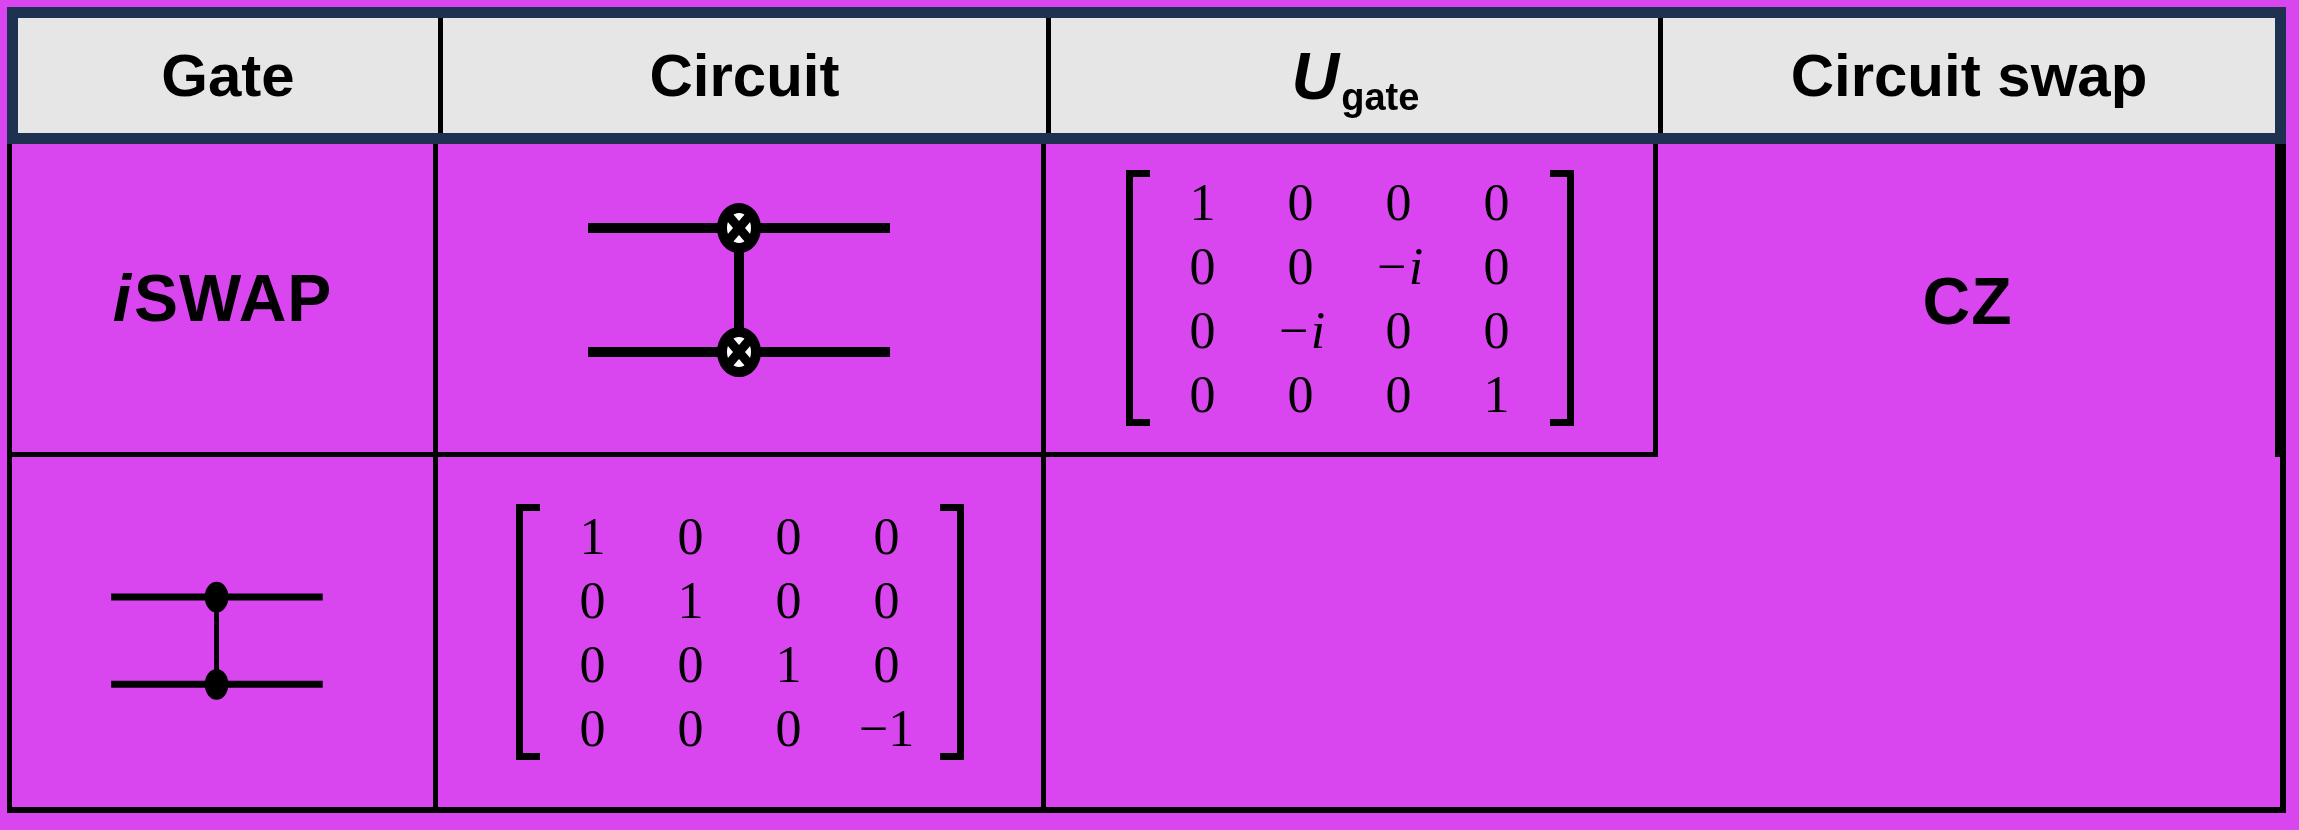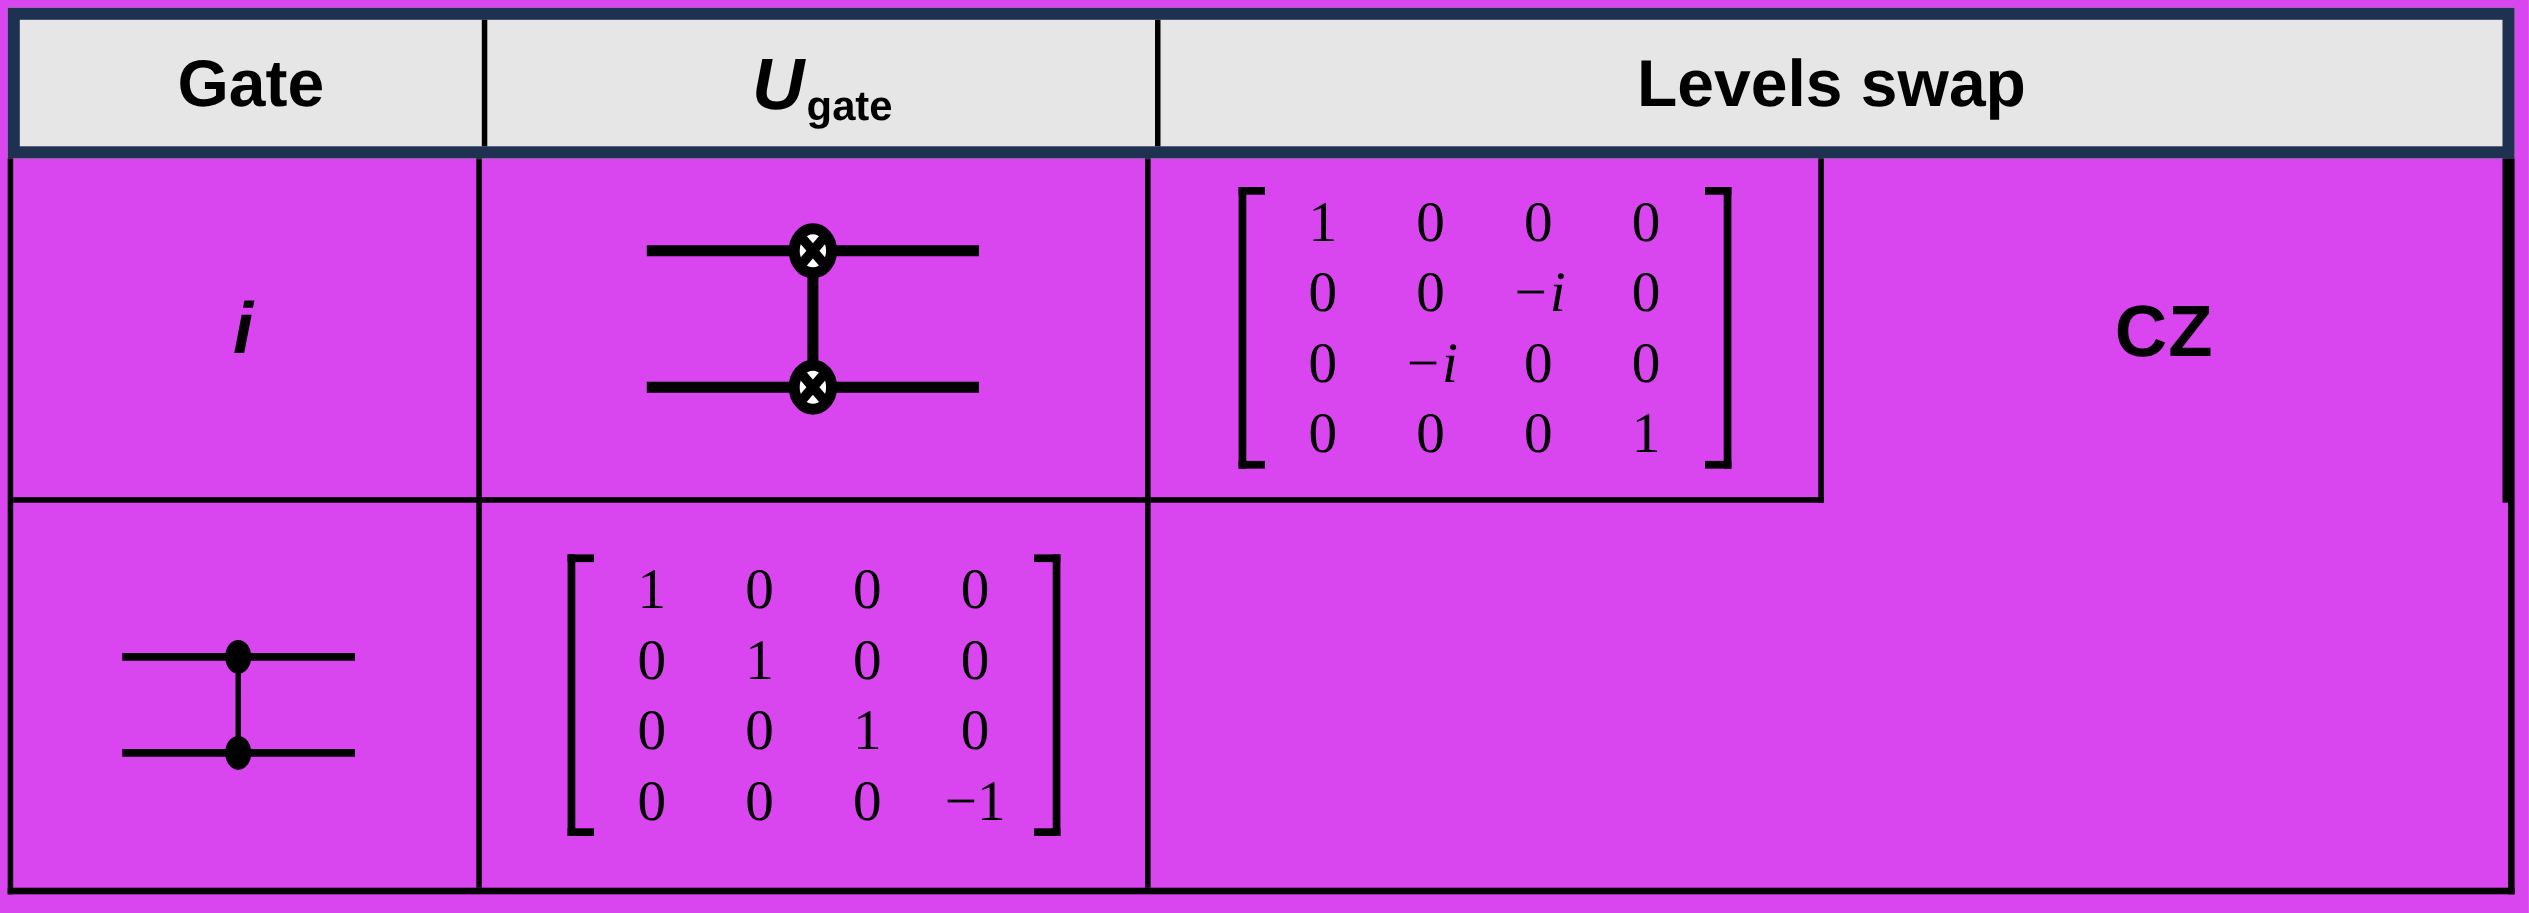--- a/index.html
+++ b/index.html
@@ -51,33 +51,37 @@
 </style>
 </head>
 <body>
 
 <div class="canvas">
 
   <div class="header-band">
     <div class="hcell hc1">
       <span>Gate</span>
     </div>
+    <div class="hcell hc2">
+      <span>Circuit</span>
+    </div>
     <div class="hcell hc3">
       <span class="u-main">U</span>
         <span class="u-sub">gate</span>
     </div>
     <div class="hcell hc4">
-      <span>Levels swap</span>
+      <span>Circuit swap</span>
     </div>
   </div>
 
   <div class="body-grid">
 
     <div class="bcell gate-cell">
       <span class="gate-italic">i</span>
+        <span>SWAP</span>
     </div>
 
     <div class="bcell">
       <svg class="fill-svg" viewBox="0 0 603 308">
         <line x1="150" y1="84" x2="452" y2="84" stroke="#000" stroke-width="10"></line>
         <line x1="150" y1="208" x2="452" y2="208" stroke="#000" stroke-width="10"></line>
         <line x1="301" y1="84" x2="301" y2="208" stroke="#000" stroke-width="10"></line>
         <ellipse cx="301" cy="84" rx="17" ry="20" fill="#fff" stroke="#000" stroke-width="10"></ellipse>
         <line x1="289" y1="70" x2="313" y2="98" stroke="#000" stroke-width="9"></line>
         <line x1="313" y1="70" x2="289" y2="98" stroke="#000" stroke-width="9"></line>

